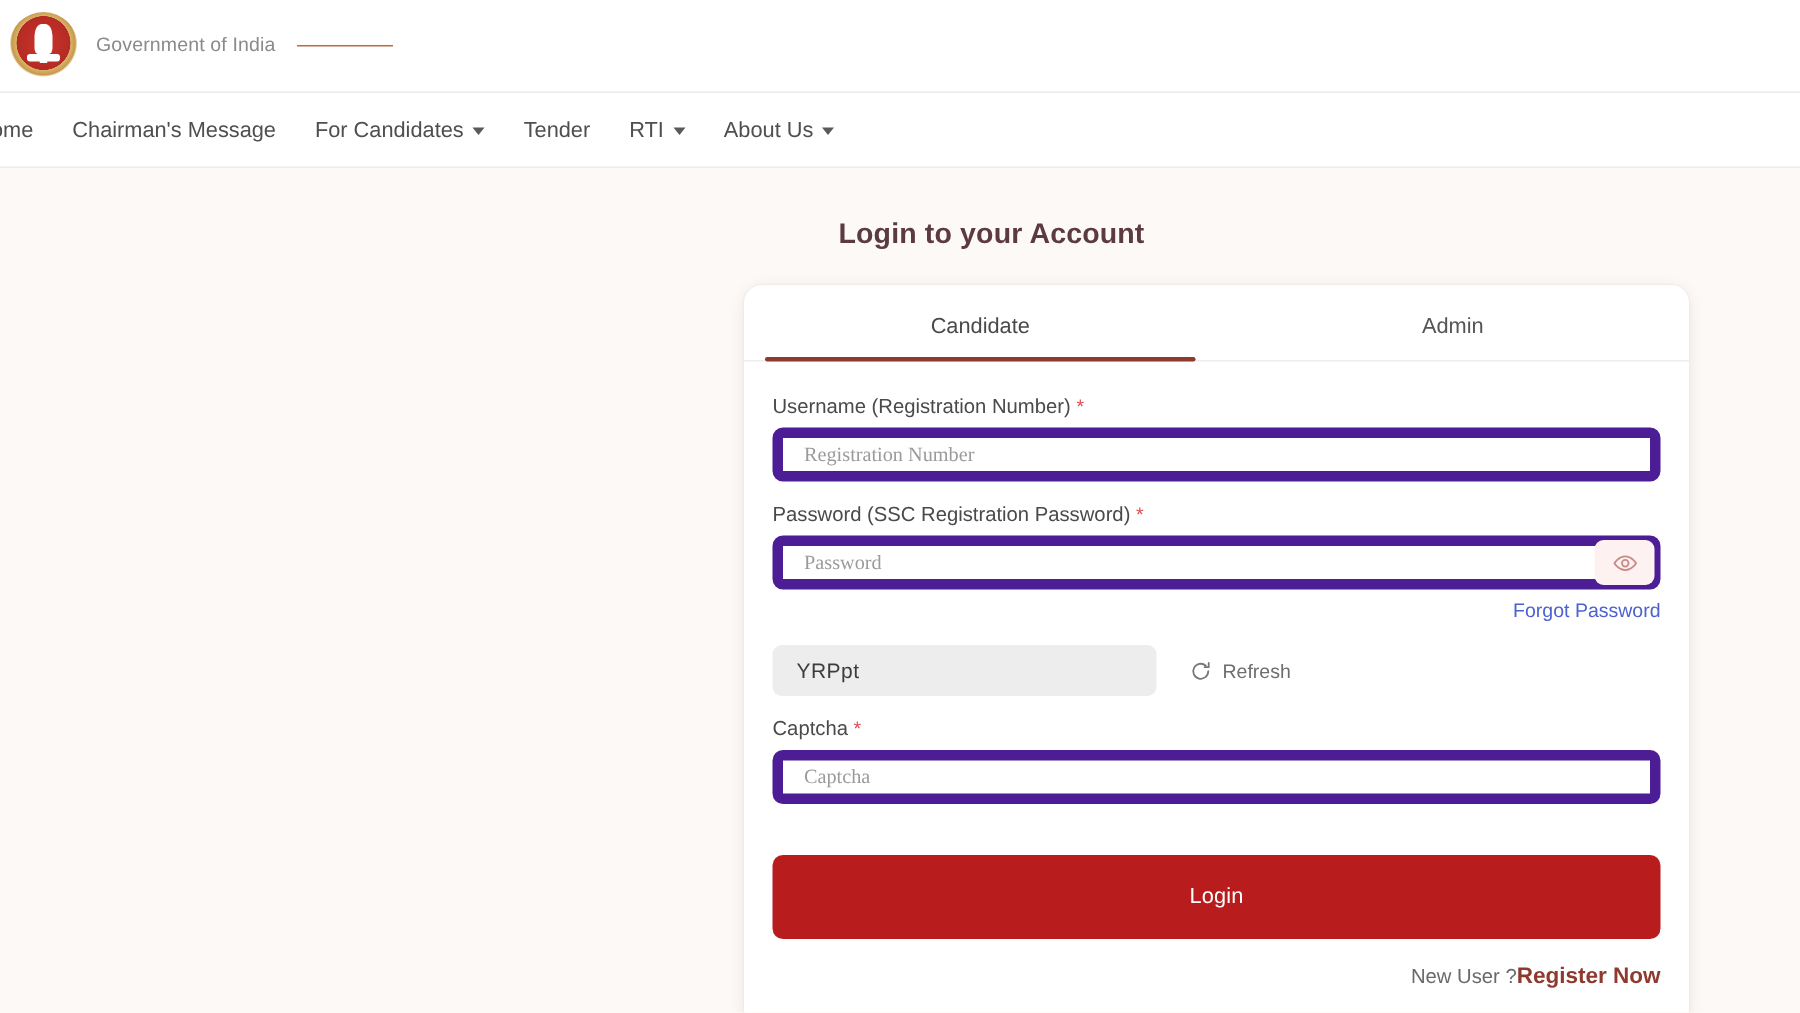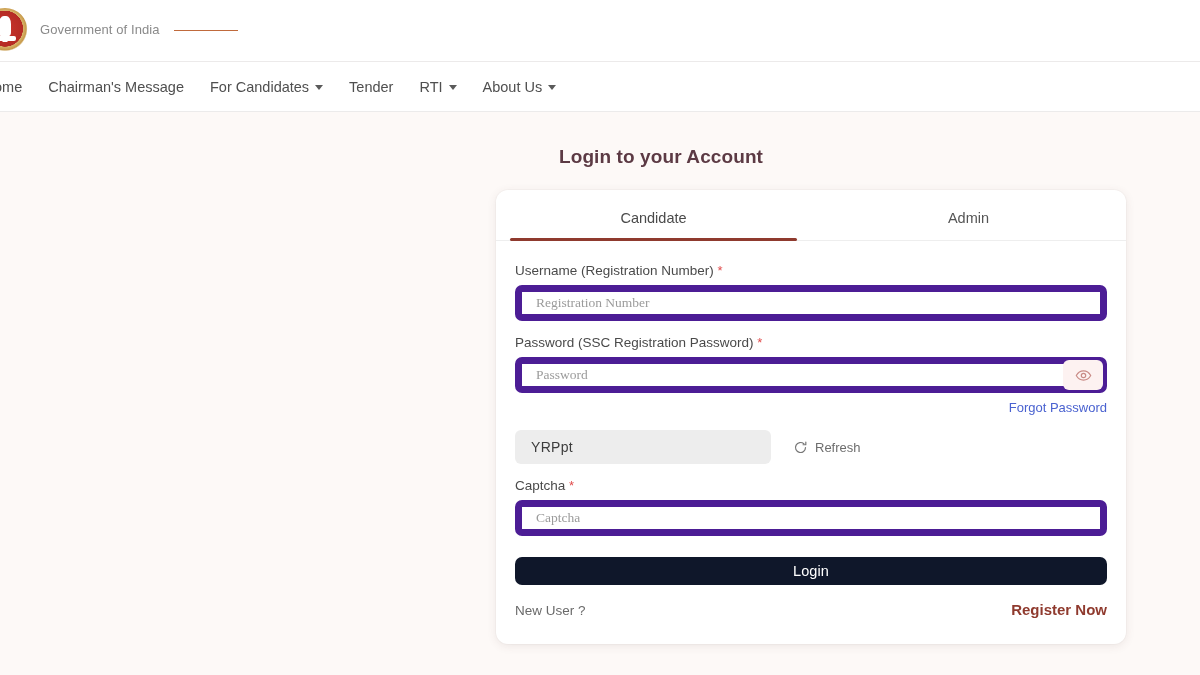--- a/index.html
+++ b/index.html
@@ -18,20 +18,21 @@
   }
 
   
   .site-header {
     height: 62px;
     background: #ffffff;
     border-bottom: 1px solid #eceaea;
     display: flex;
     align-items: center;
     position: relative;
+    padding-left: 24px;
   }
 
   .brand {
     display: flex;
     align-items: center;
     margin-left: -18px;
   }
 
   .emblem {
     width: 46px;
@@ -264,37 +265,37 @@
     cursor: pointer;
     font-family: "Liberation Sans", sans-serif;
   }
   .refresh-label {
     font-size: 13px;
     color: #6d6d6d;
   }
 
   .login-btn {
     width: 100%;
-    height: 28px;
-    background: #0f172a;
+    height: 56px;
+    background: #b91c1c;
     color: #ffffff;
     border: none;
     border-radius: 7px;
     font-size: 14.5px;
     font-family: "Liberation Sans", sans-serif;
-    margin-top: 7px;
+    margin-top: 20px;
     cursor: pointer;
     letter-spacing: 0.1px;
   }
 
   .newuser-row {
     display: flex;
-    justify-content: space-between;
+    justify-content: flex-end;
     align-items: baseline;
-    gap: 18px;
+    gap: 0;
     margin-top: 16px;
   }
   .newuser-text { font-size: 13.5px; color: #6a6a6a; }
   .register-link {
     font-size: 15px;
     font-weight: bold;
     color: #8f3a2e;
     text-decoration: none;
     cursor: pointer;
   }

